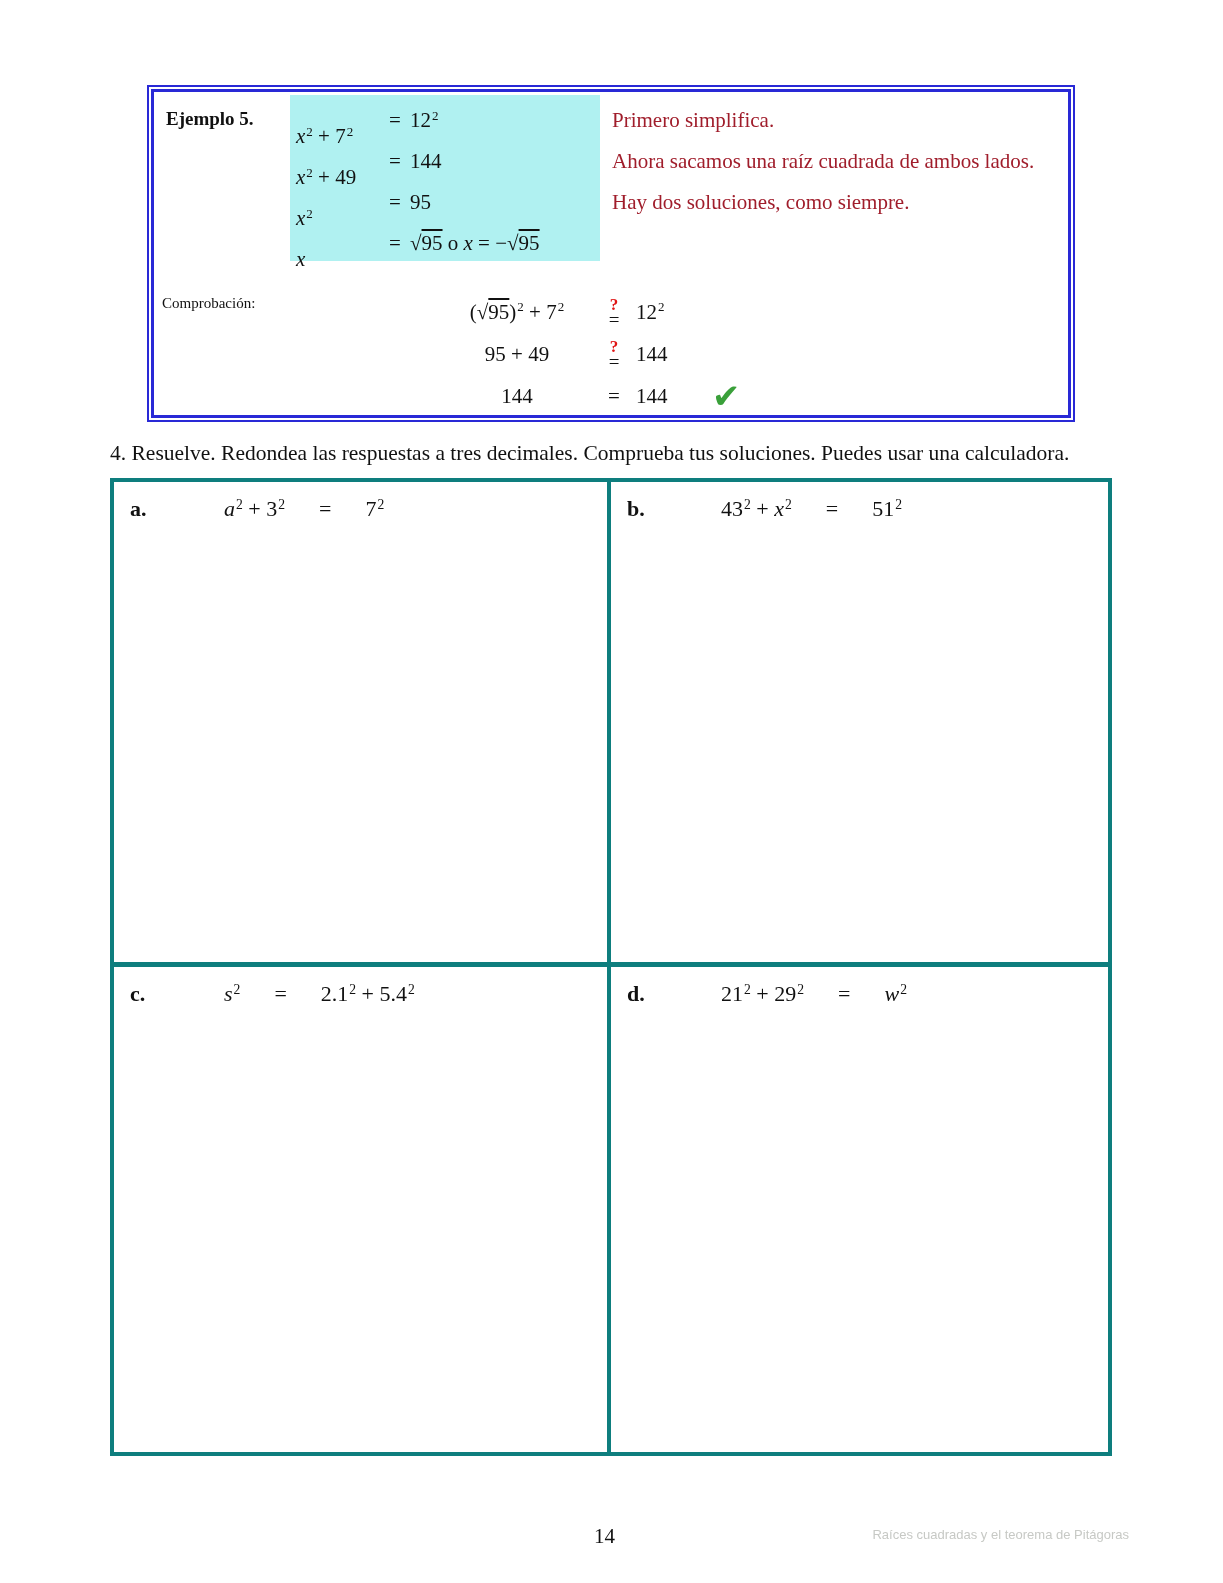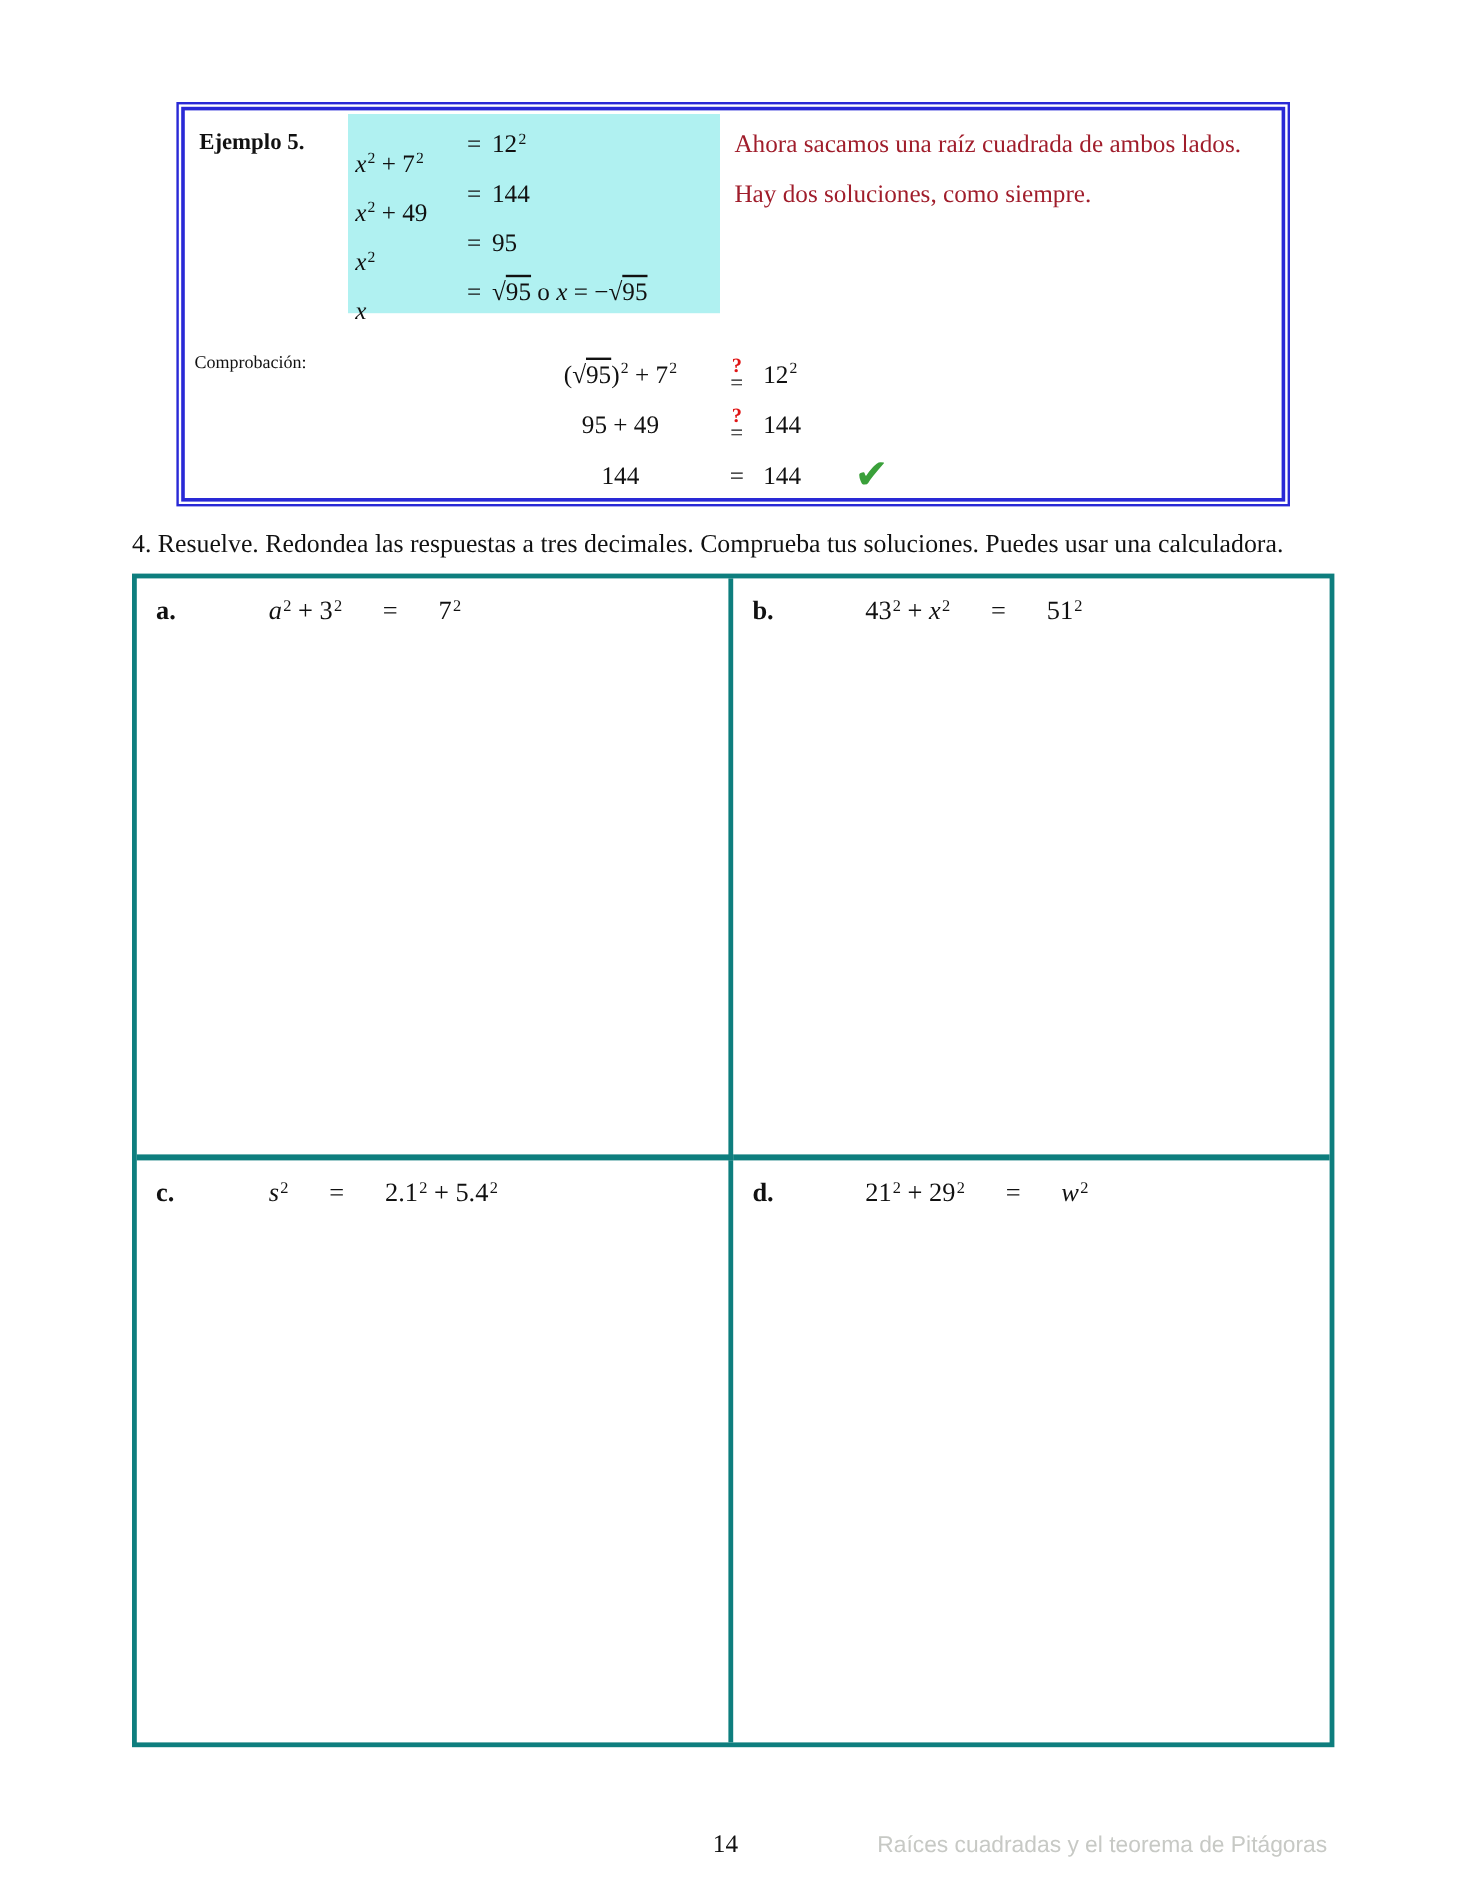--- a/index.html
+++ b/index.html
@@ -99,23 +99,23 @@
   .prob-lhs{white-space:nowrap;}
   .prob-eq{margin:0 34px;}
   .prob-rhs{white-space:nowrap;}
 
   
   .page-number{
     position:absolute;left:594px;top:1524px;
     font-size:21px;
   }
   .section-title{
-    position:absolute;right:117px;top:1527px;
+    position:absolute;right:94px;top:1527px;
     font-family:"Liberation Sans", sans-serif;
-    font-size:19px;color:#c7c9c5;white-space:nowrap;
+    font-size:13px;color:#c7c9c5;white-space:nowrap;
   }
 </style>
 </head>
 <body>
 
 <div class="page">
 
   <div class="example-outer">
     <div class="example-inner">
 
@@ -135,20 +135,21 @@
           <div class="st-mid">=</div>
           <div class="st-rhs"><span class="m-n">95</span></div>
 
           <div class="st-lhs"><span class="m-i">x</span></div>
           <div class="st-mid">=</div>
           <div class="st-rhs"><span class="m-n">√</span><span class="m-ol">95</span><span class="m-n"> o </span><span class="m-i">x</span><span class="m-n"> = −√</span><span class="m-ol">95</span></div>
         </div>
       </div>
 
       <div class="comments-col">
+        <div>Primero simplifica.</div>
         <div>Ahora sacamos una raíz cuadrada de ambos lados.</div>
         <div>Hay dos soluciones, como siempre.</div>
       </div>
 
       <div class="check-label">Comprobación:</div>
 
       <div class="check-table">
         <div class="ck-lhs"><span class="m-n">(√</span><span class="m-ol">95</span><span class="m-n">)</span><span class="m-sup">2</span><span class="m-n"> + 7</span><span class="m-sup">2</span></div>
         <div class="ck-mid">
           <span class="qeq">

